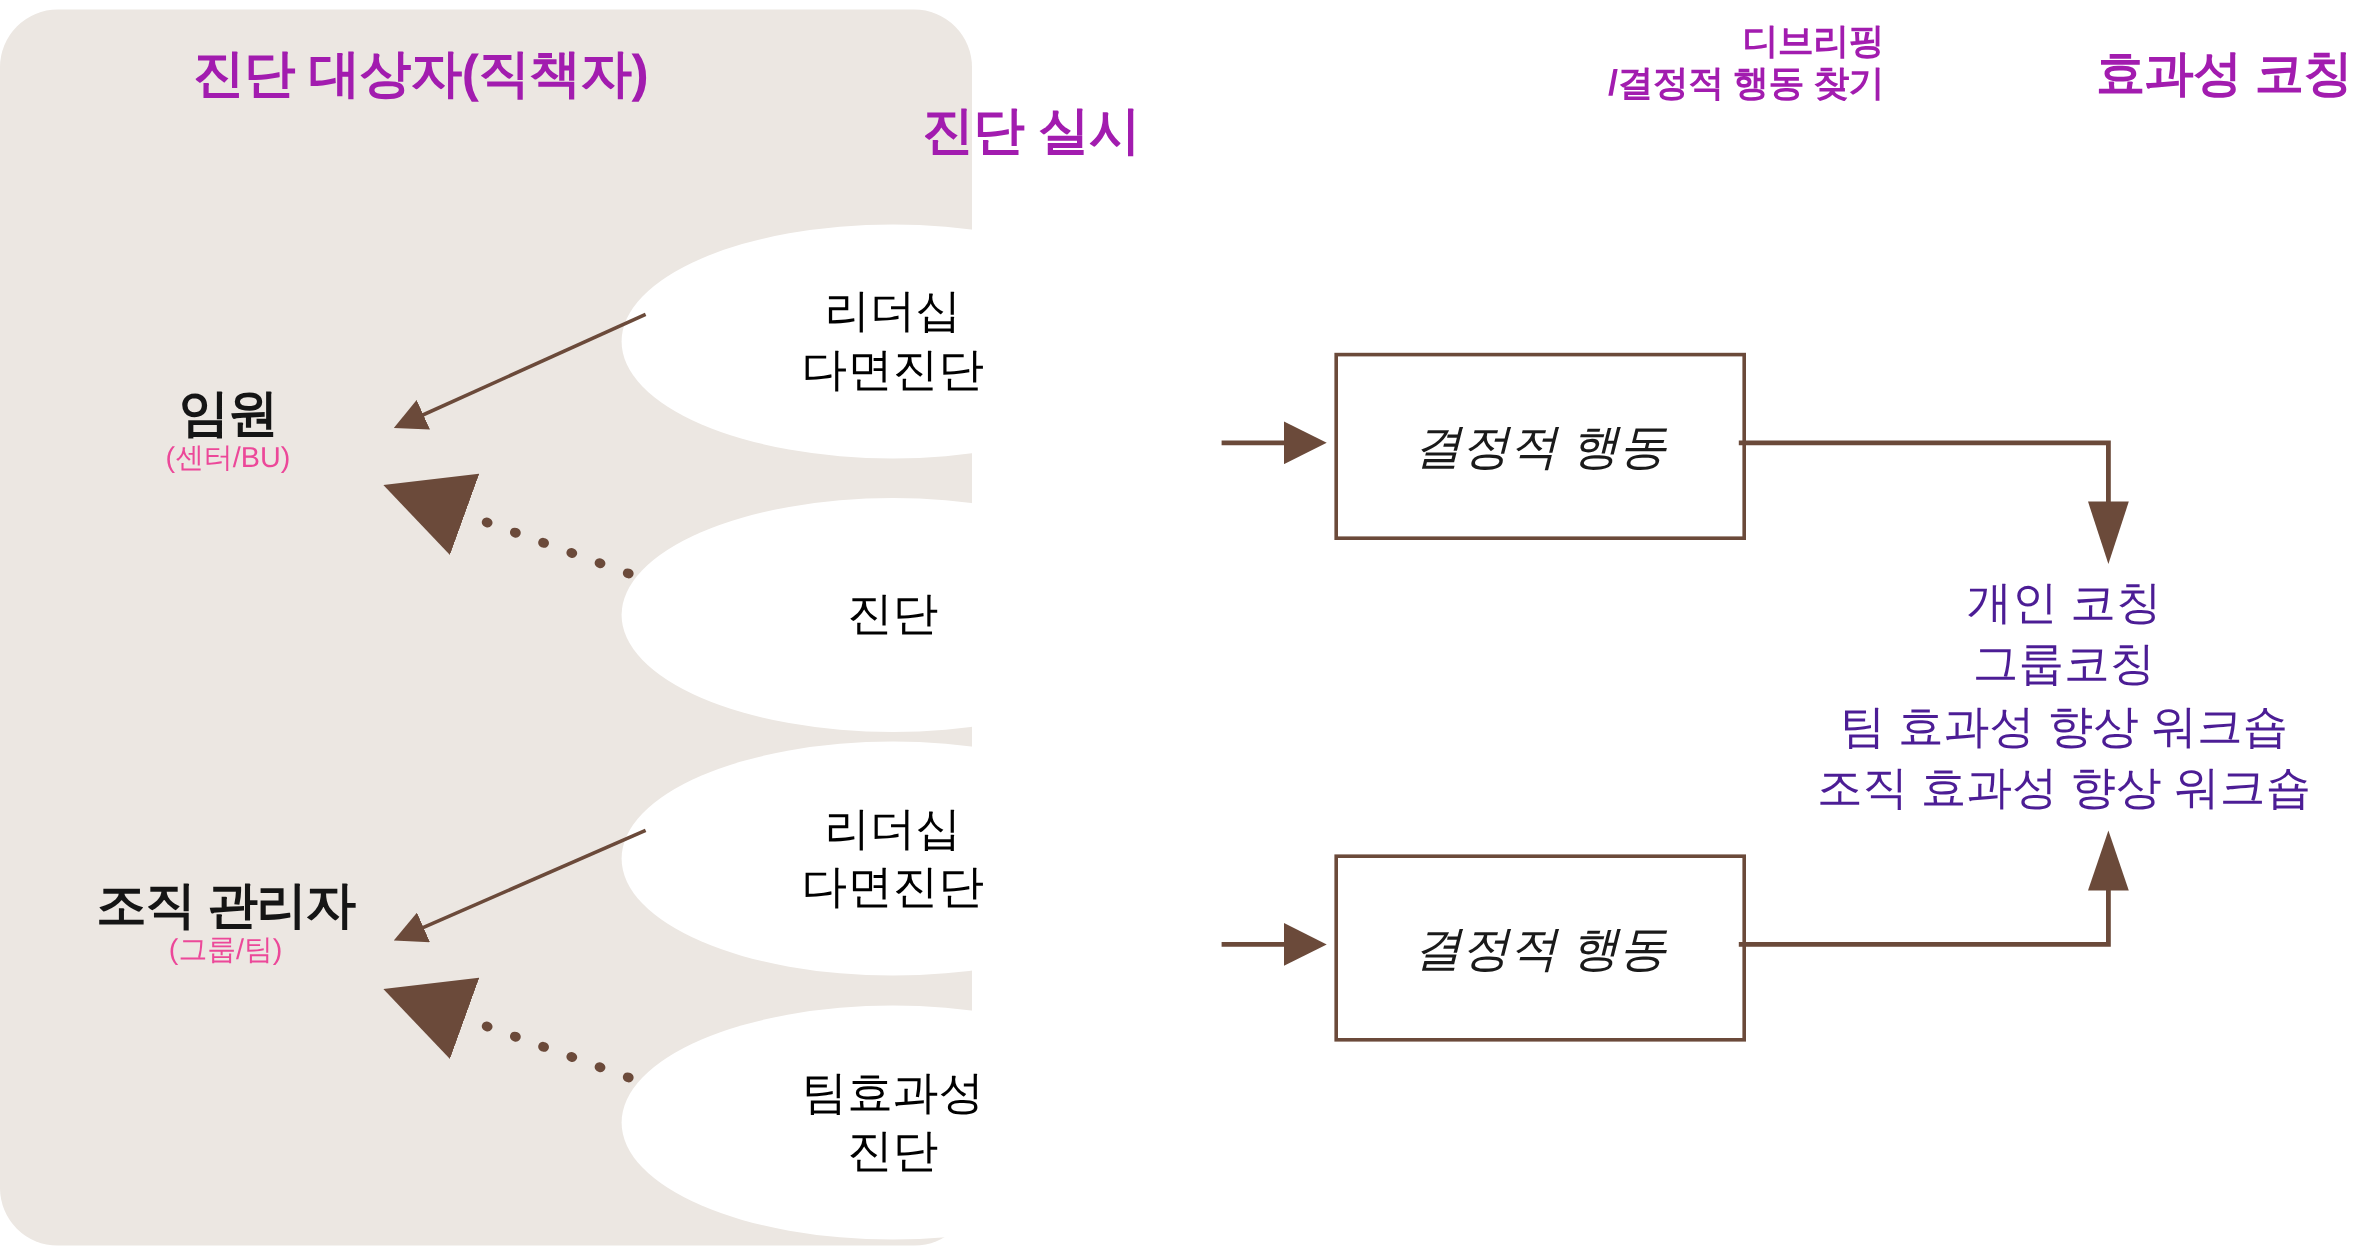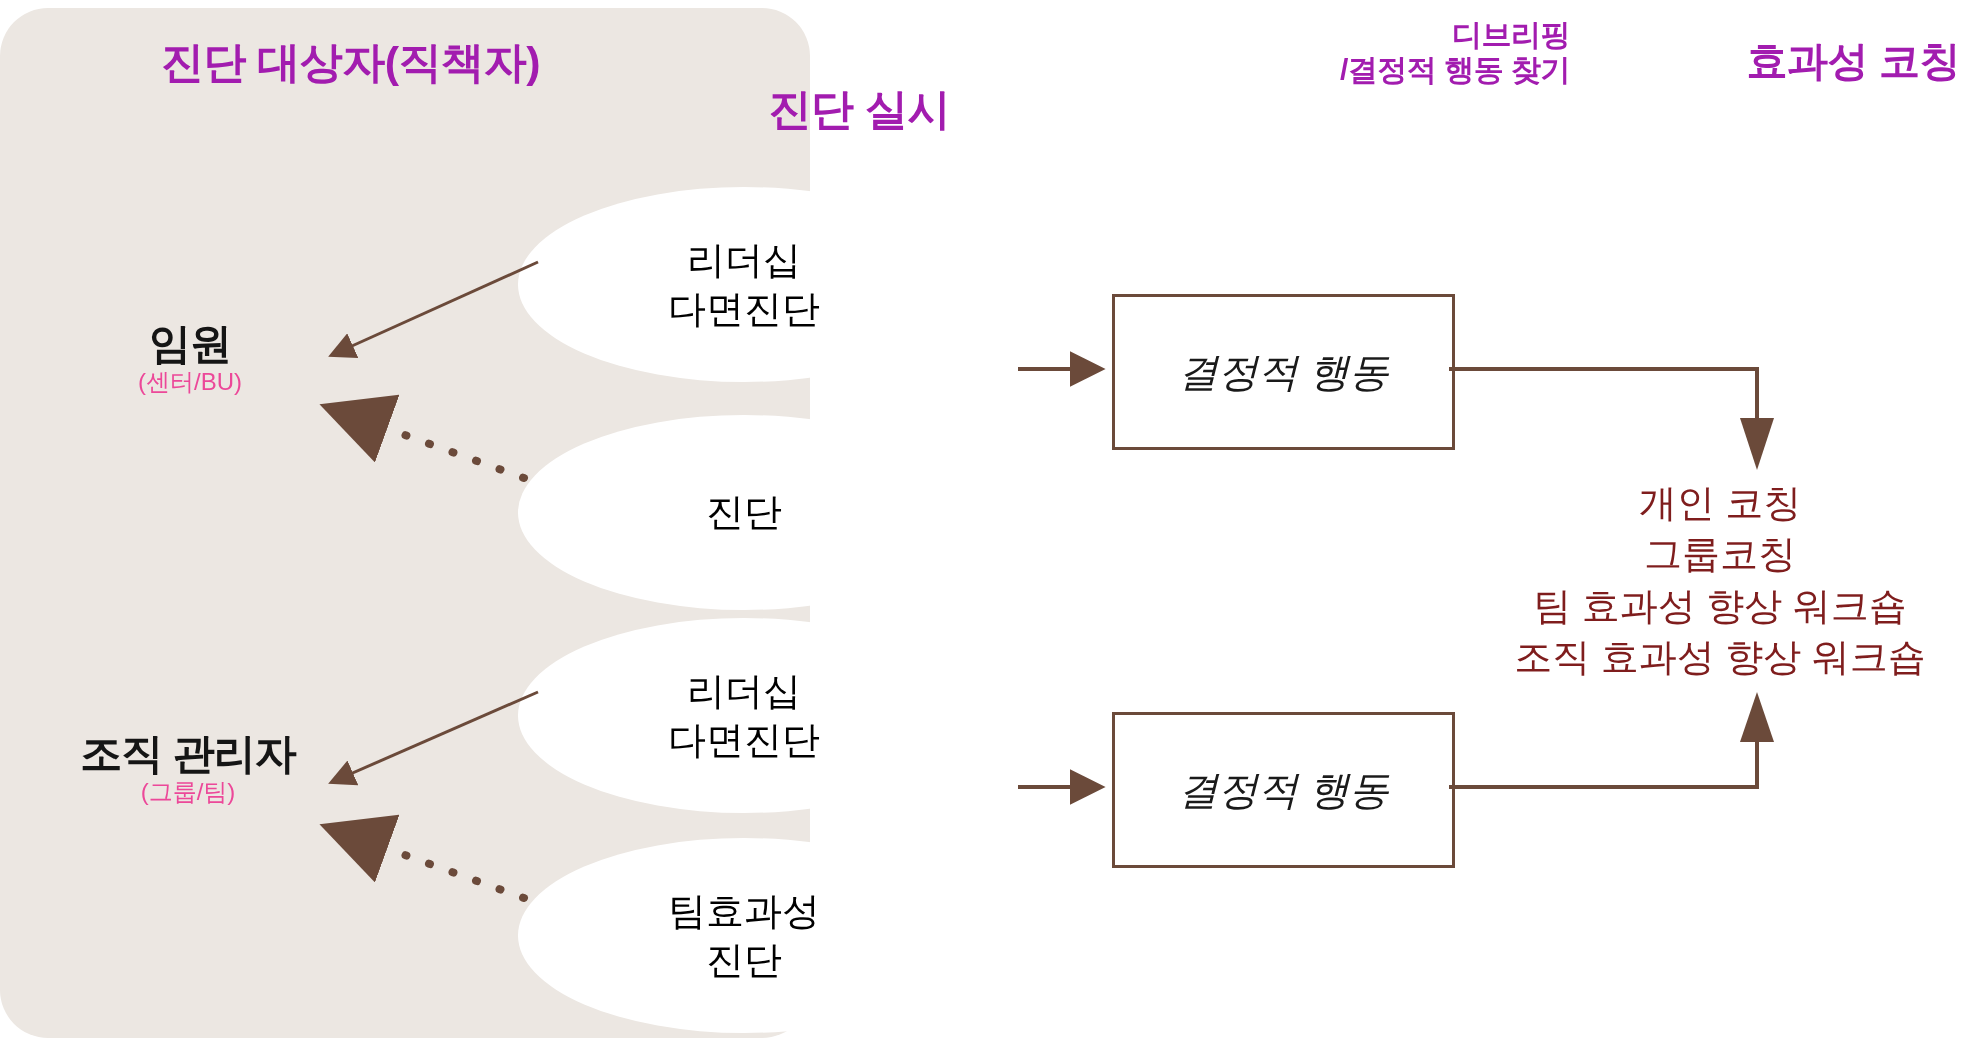--- a/index.html
+++ b/index.html
@@ -39,21 +39,21 @@
   
   .dbox{position:absolute;background:#ffffff;border:3px solid #6b4a3a;
         display:flex;align-items:center;justify-content:center;}
   .dbox span{font-size:40px;color:#1a1a1a;font-style:italic;}
   .box1{left:1112px;top:294px;width:337px;height:150px;}
   .box2{left:1112px;top:712px;width:337px;height:150px;}
 
   
   .coach{position:absolute;left:1478px;top:478px;width:484px;
          text-align:center;line-height:1.35;}
-  .coach div{font-size:38px;color:#7f1d1d;white-space:nowrap;}
+  .coach div{font-size:38px;color:#4c1d95;white-space:nowrap;}
 
   svg.overlay{position:absolute;left:0;top:0;width:1962px;height:1038px;
               pointer-events:none;}
 </style>
 </head>
 <body>
 
 <div id="stage">
 
   <div class="panel"></div>

